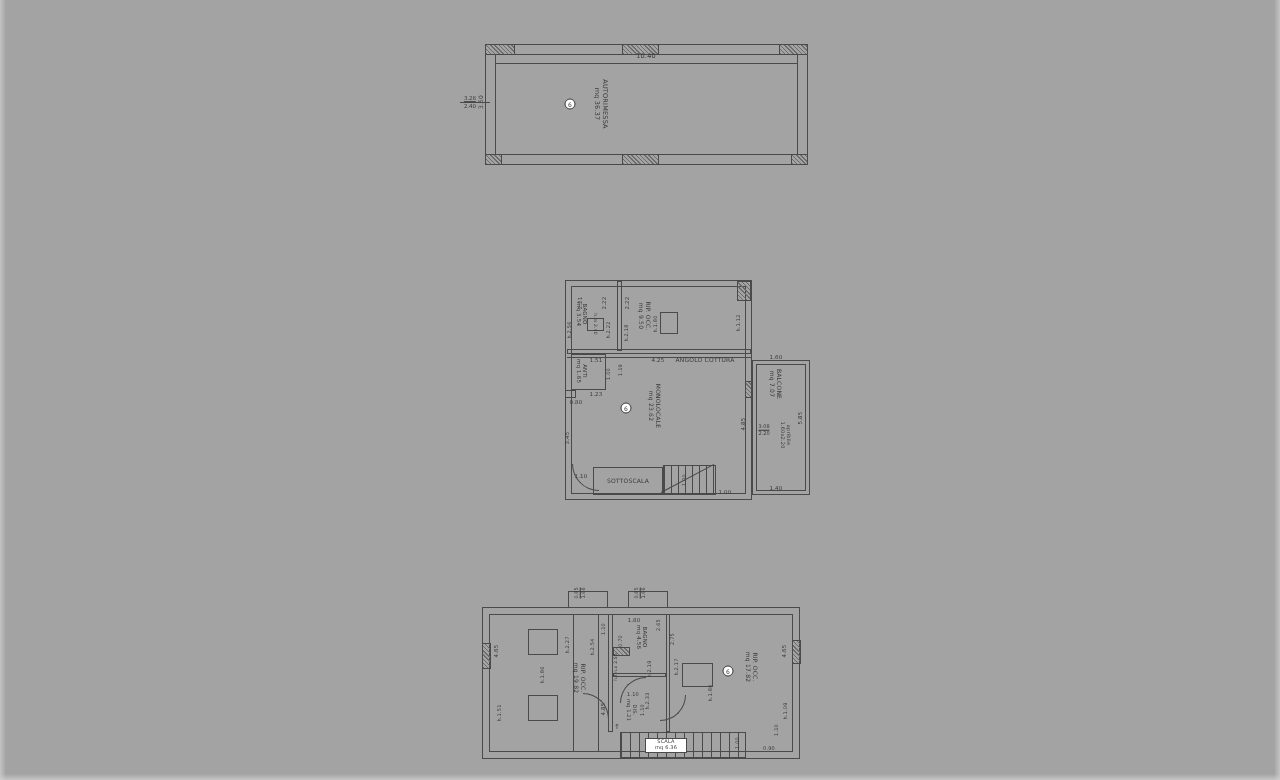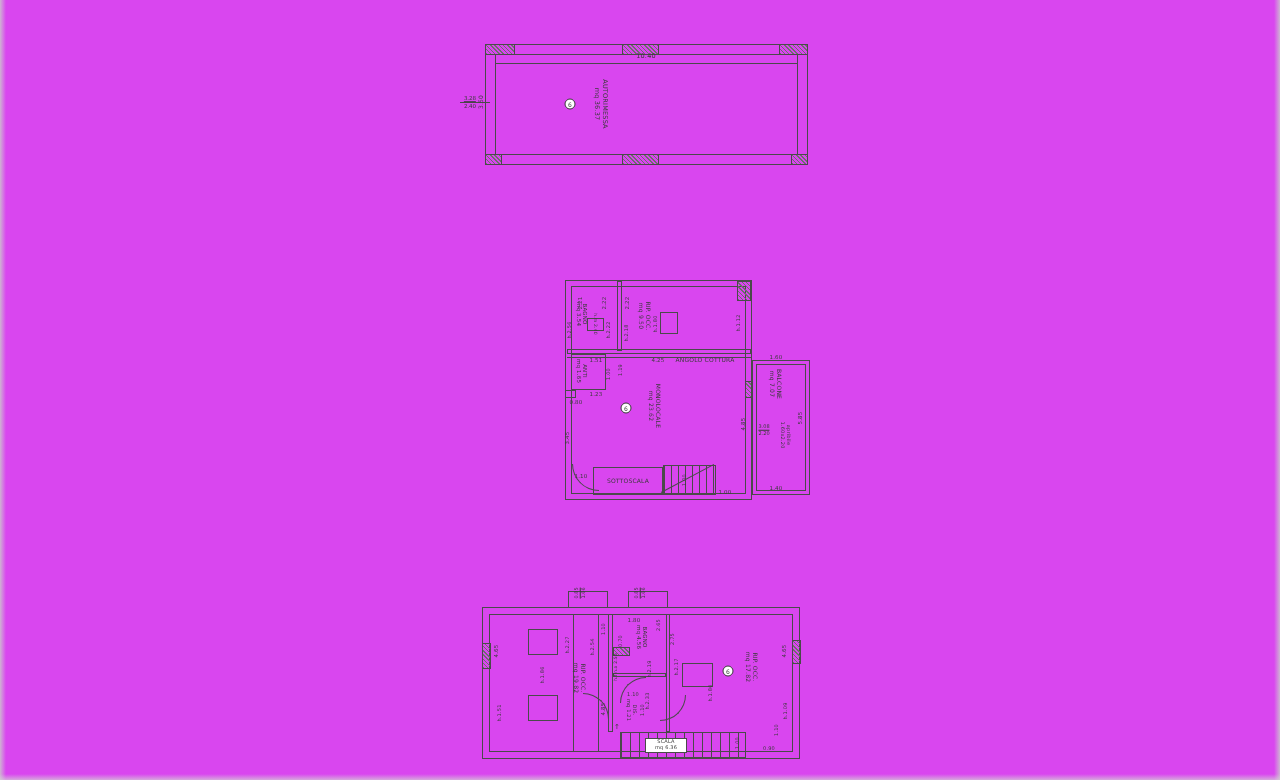--- a/index.html
+++ b/index.html
@@ -1,16 +1,16 @@
 <!DOCTYPE html>
 <html style="--ink: #4a4a4a; --txt: #3a3a3a;"><head>
 <meta charset="utf-8">
 <style>
   html,body{margin:0;padding:0;background:#fefefe;}
-  .sheet{position:relative;width:1280px;height:780px;background:#d946ef;overflow:hidden;
+  .sheet{position:relative;width:1280px;height:780px;background:#a3a3a3;overflow:hidden;
          font-family:"DejaVu Sans", sans-serif;}
   .plan{position:absolute;}
   .el{position:absolute;box-sizing:border-box;}
   .rect{border:1px solid var(--ink);background:transparent;}
   .hatch{border:1px solid var(--ink);
          background:repeating-linear-gradient(45deg,#6d6d6d 0,#6d6d6d 1px,transparent 1px,transparent 3px);}
   .line{background:var(--ink);}
   .lbl{color:var(--txt);white-space:pre;text-align:center;line-height:1.18;letter-spacing:.2px;}
   .stack{display:flex;flex-direction:column;align-items:center;color:var(--txt);line-height:1.1;}
   .stack .b{border-top:1px solid var(--txt);padding-top:.5px;}

